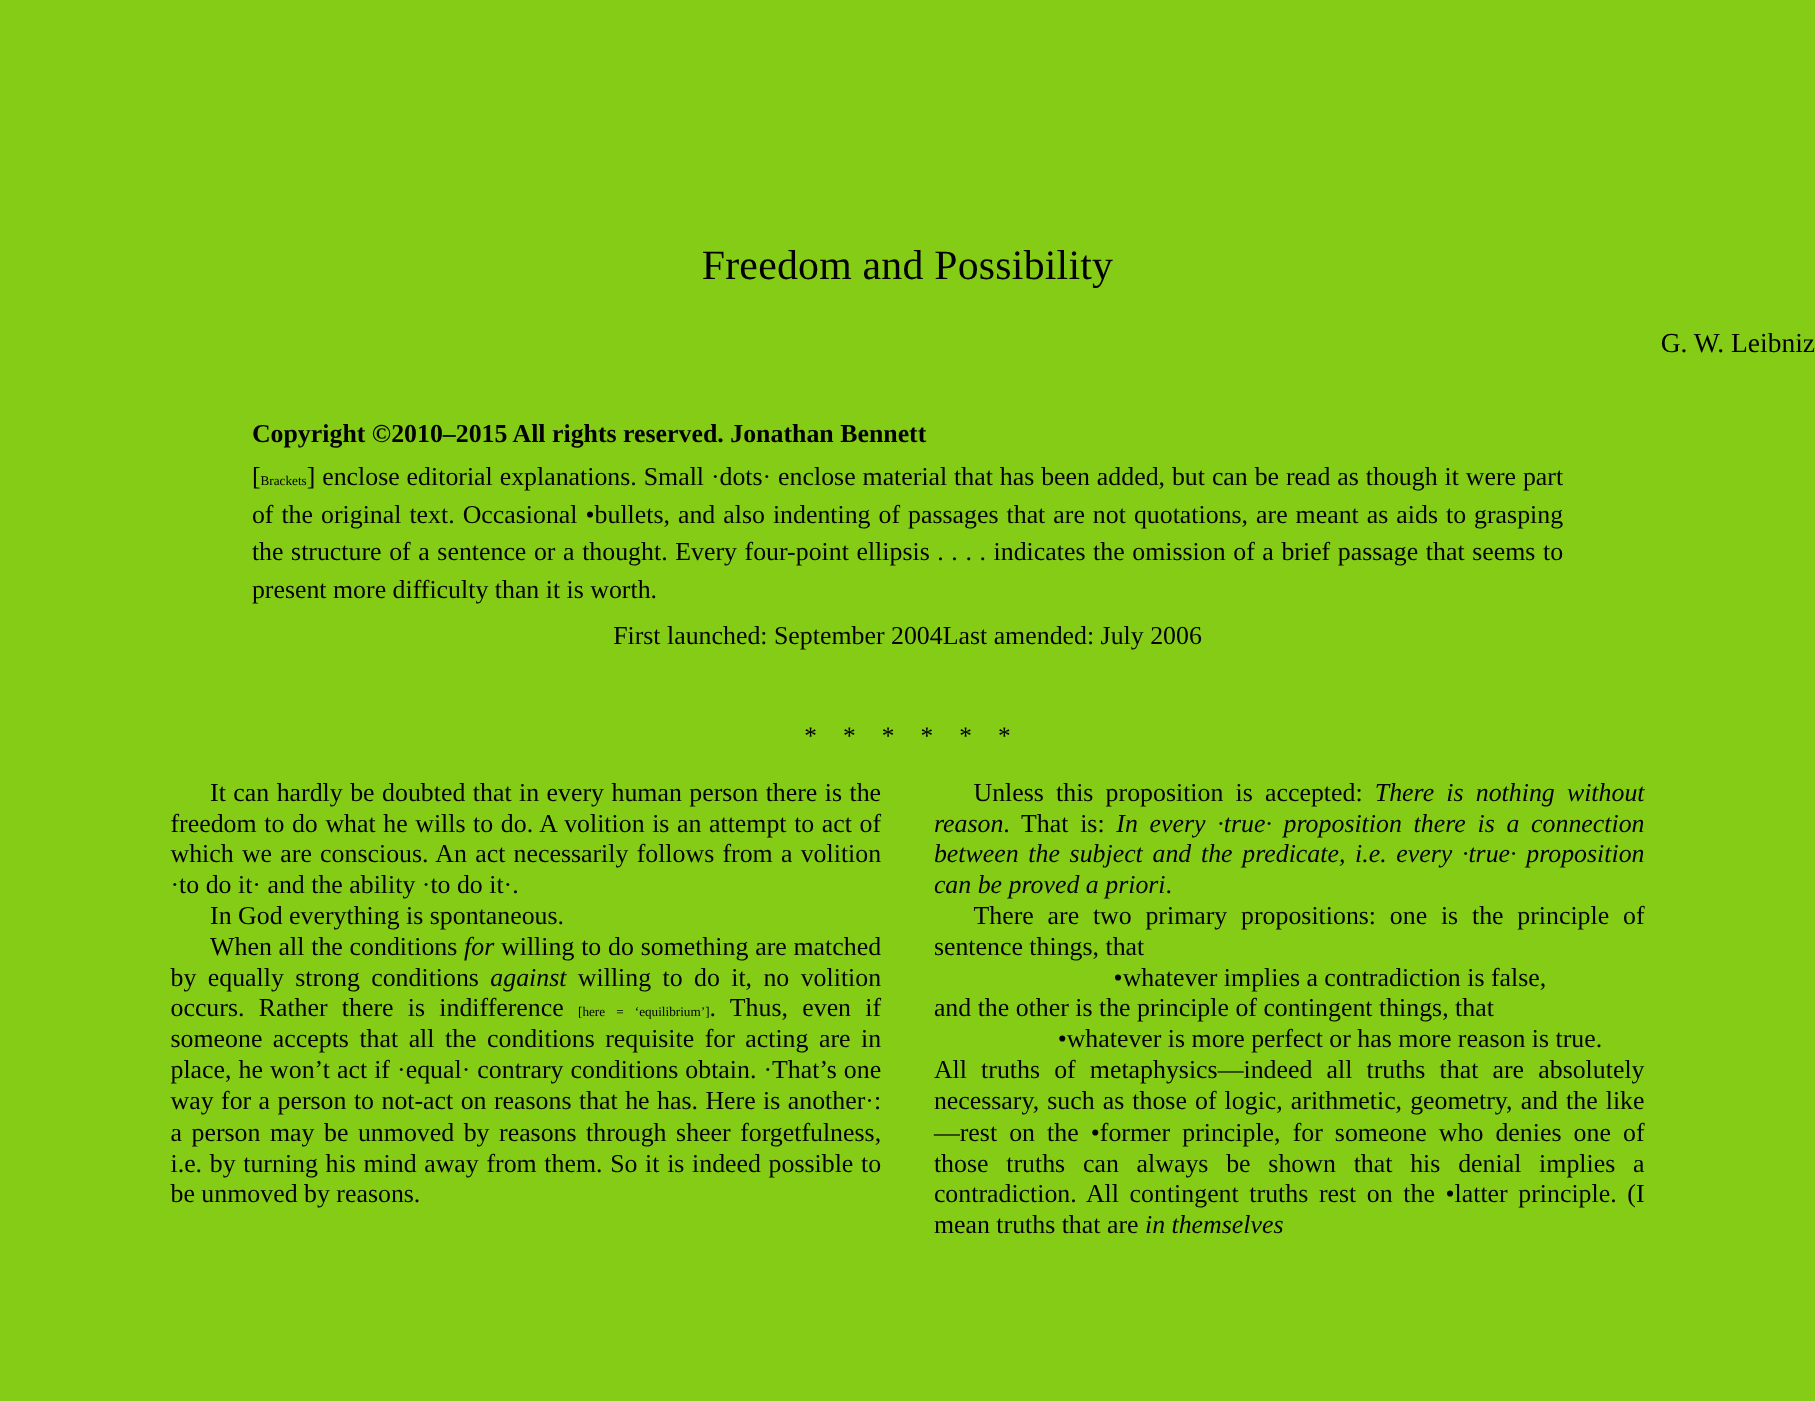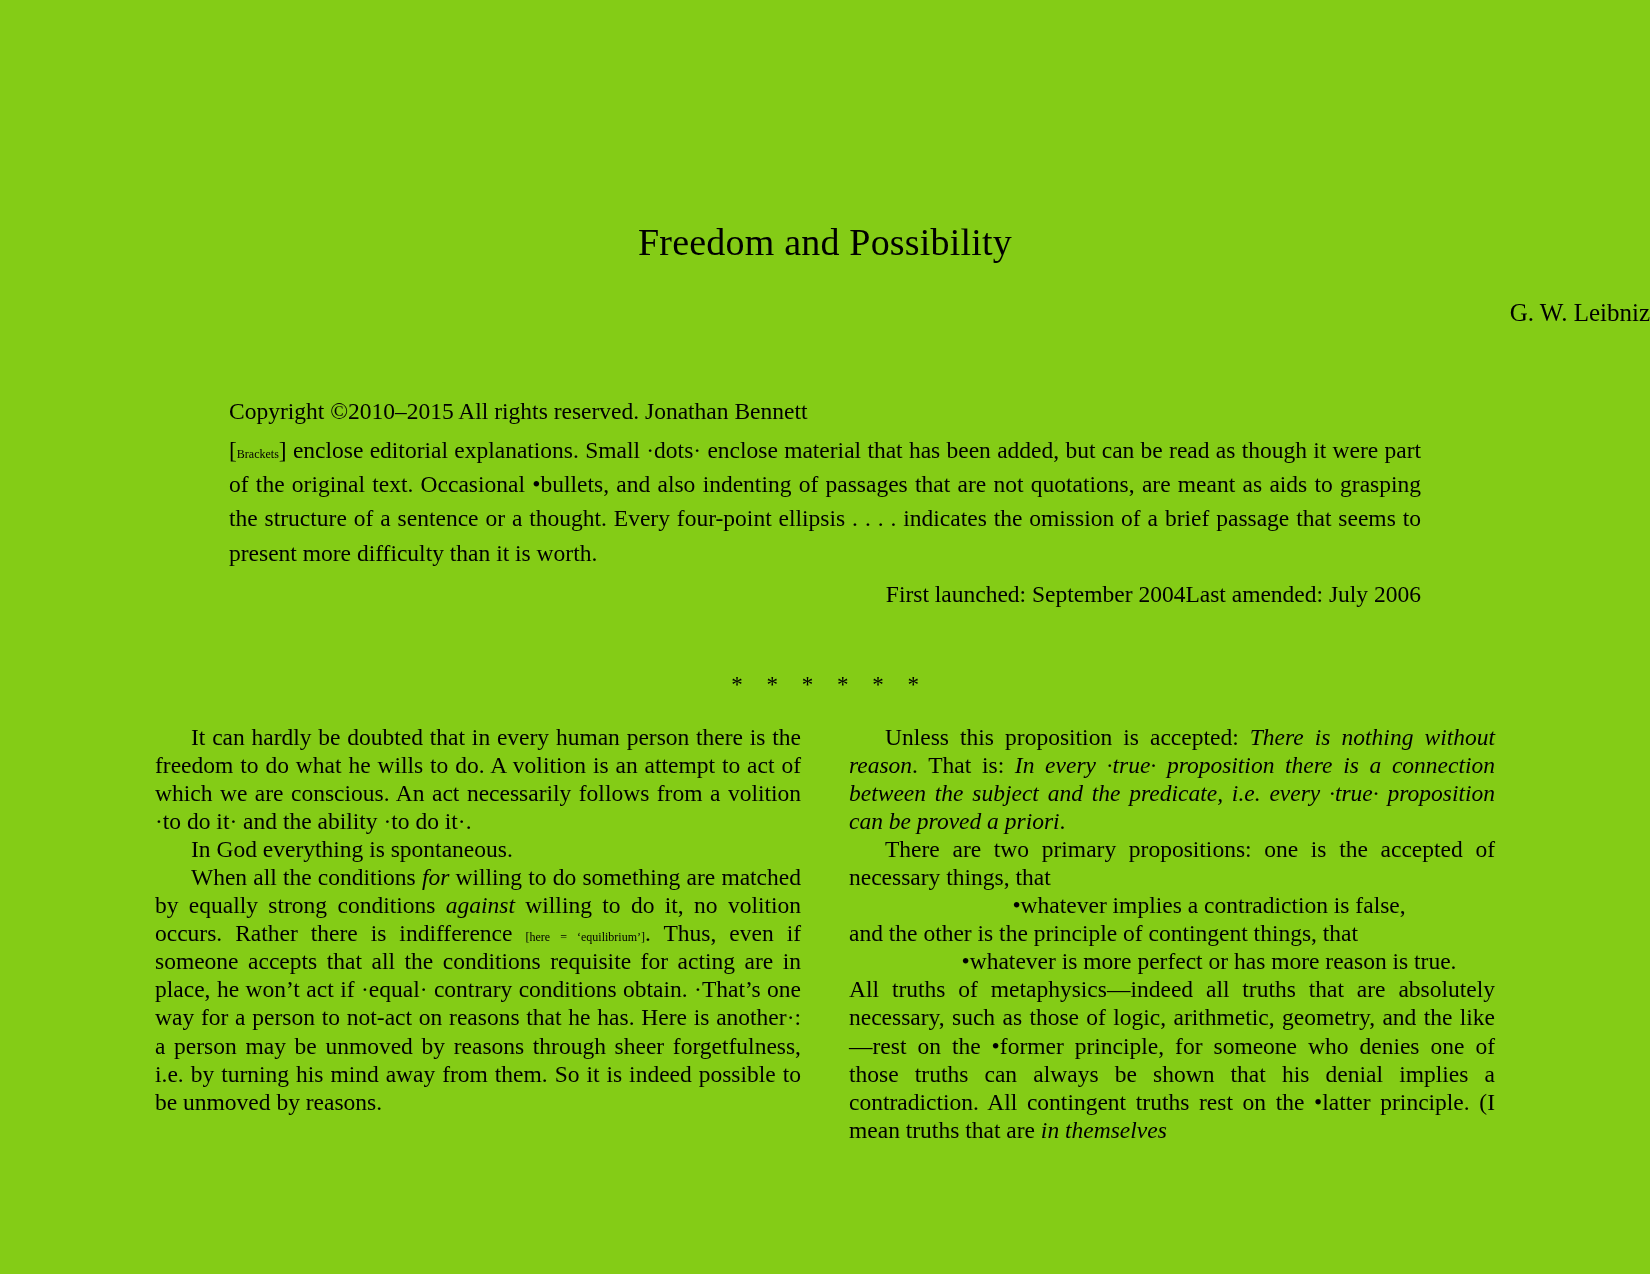--- a/index.html
+++ b/index.html
@@ -43,34 +43,35 @@
 
   
   .frontmatter {
     width: 1192px;
     margin: 0 auto;
     padding-top: 52px;
     font-size: 23.5px;
     line-height: 1.45;
   }
   .copyright {
-    margin: 16px 0 5px 0;
+    margin: 0 0 5px 0;
+    font-weight: bold;
   }
   .notice {
     margin: 0;
     text-align: justify;
     text-justify: inter-word;
   }
   .small-note {
     font-size: 12px;
   }
   .dates {
     margin: 7px 0 0 0;
     display: flex;
-    justify-content: flex-end;
+    justify-content: center;
     align-items: baseline;
   }
   .dates > span { white-space: nowrap; }
 
   
   .stars {
     text-align: center;
     font-size: 23px;
     letter-spacing: 9px;
     margin: 0;
@@ -131,21 +132,21 @@
   <div class="columns">
 
     <div class="col">
       <p>It can hardly be doubted that in every human person there is the freedom to do what he wills to do. A volition is an attempt to act of which we are conscious. An act necessarily follows from a volition ·to do it· and the ability ·to do it·.</p>
       <p>In God everything is spontaneous.</p>
       <p><span>When all the conditions </span><span class="it">for</span><span> willing to do something are matched by equally strong conditions </span><span class="it">against</span><span> willing to do it, no volition occurs. Rather there is indifference </span><span class="small-note">[here = ‘equilibrium’]</span><span>. Thus, even if someone accepts that all the conditions requisite for acting are in place, he won’t act if ·equal· contrary conditions obtain. ·That’s one way for a person to not-act on reasons that he has. Here is another·: a person may be unmoved by reasons through sheer forgetfulness, i.e. by turning his mind away from them. So it is indeed possible to be unmoved by reasons.</span></p>
     </div>
 
     <div class="col">
       <p><span>Unless this proposition is accepted:  </span><span class="it">There is nothing without reason</span><span>. That is: </span><span class="it">In every ·true· proposition there is a connection between the subject and the predicate, i.e. every ·true· proposition can be proved a priori</span><span>.</span></p>
-      <p>There are two primary propositions: one is the accepted of necessary things, that</p>
+      <p>There are two primary propositions: one is the principle of sentence things, that</p>
       <p class="bulletline">•whatever implies a contradiction is false,</p>
       <p class="runon">and the other is the principle of contingent things, that</p>
       <p class="bulletline">•whatever is more perfect or has more reason is true.</p>
       <p class="runon"><span>All truths of metaphysics—indeed all truths that are absolutely necessary, such as those of logic, arithmetic, geometry, and the like—rest on the •former principle, for someone who denies one of those truths can always be shown that his denial implies a contradiction. All contingent truths rest on the •latter principle. (I mean truths that are </span><span class="it">in themselves</span></p>
     </div>
 
   </div>
 </div>
 
 </body></html>

